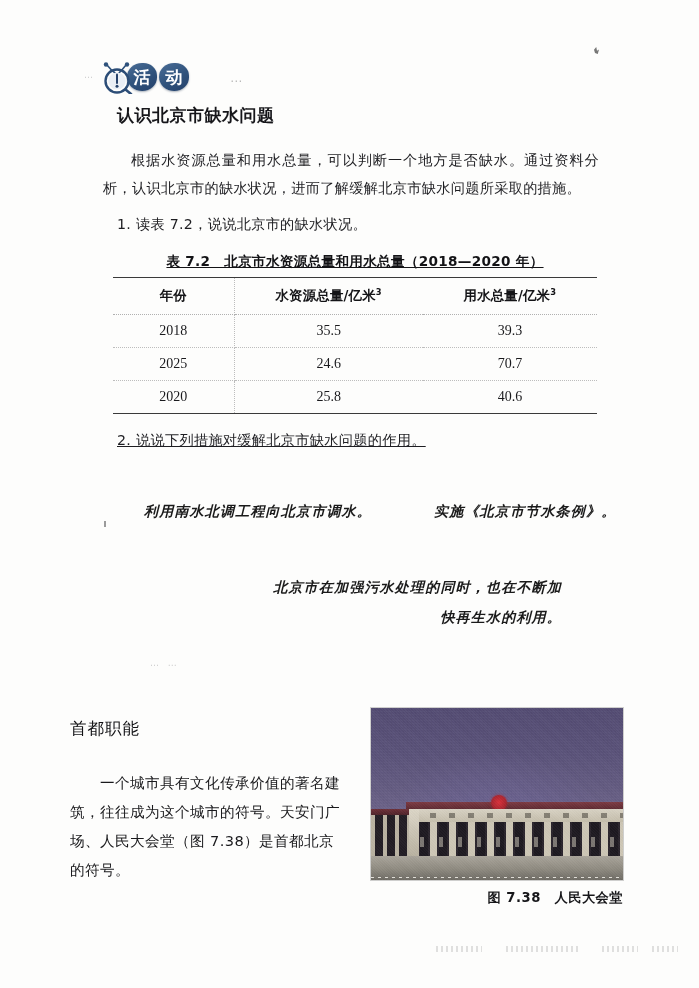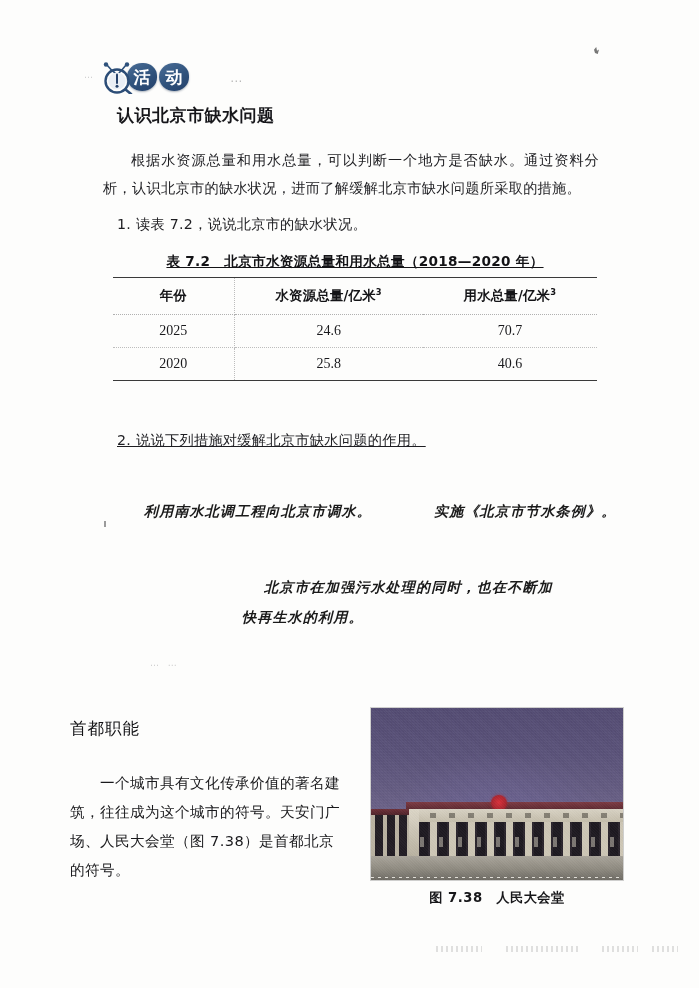--- a/index.html
+++ b/index.html
@@ -174,20 +174,21 @@
     letter-spacing: 1.2px;
     font-style: italic;
   }
   #measure-1 { left: 144px; top: 496px; }
   #measure-2 { left: 434px; top: 496px; }
   #measure-3 {
     left: 242px;
     top: 572px;
     width: 320px;
     text-indent: 22px;
+    text-align: right;
   }
 
   
   .section-title {
     position: absolute;
     left: 70px;
     top: 718px;
     font-family: "DejaVu Sans", "Liberation Sans", sans-serif;
     font-size: 16.5px;
     font-weight: 400;
@@ -353,21 +354,21 @@
   .photo-grain {
     position: absolute;
     inset: 0;
     pointer-events: none;
     opacity: 0.22;
     background-image:
       repeating-linear-gradient(45deg, rgba(255,255,255,0.12) 0 1px, rgba(0,0,0,0.06) 1px 2px);
   }
   .fig-caption {
     margin-top: 9px;
-    text-align: center;
+    text-align: right;
     font-family: "DejaVu Sans", "Liberation Sans", sans-serif;
     font-size: 13.2px;
     font-weight: 600;
     color: #17171a;
     letter-spacing: 0.5px;
   }
 
   
   .speck {
     position: absolute;
@@ -435,20 +436,25 @@
 
   <table class="data-table">
     <thead>
       <tr>
         <th class="col-year">年份</th>
         <th class="col-water"><span>水资源总量/亿米</span><sup>3</sup></th>
         <th class="col-use"><span>用水总量/亿米</span><sup>3</sup></th>
       </tr>
     </thead>
     <tbody>
+      <tr>
+        <td class="col-year">2018</td>
+        <td class="col-water">35.5</td>
+        <td class="col-use">39.3</td>
+      </tr>
       <tr>
         <td class="col-year">2025</td>
         <td class="col-water">24.6</td>
         <td class="col-use">70.7</td>
       </tr>
       <tr>
         <td class="col-year">2020</td>
         <td class="col-water">25.8</td>
         <td class="col-use">40.6</td>
       </tr>

